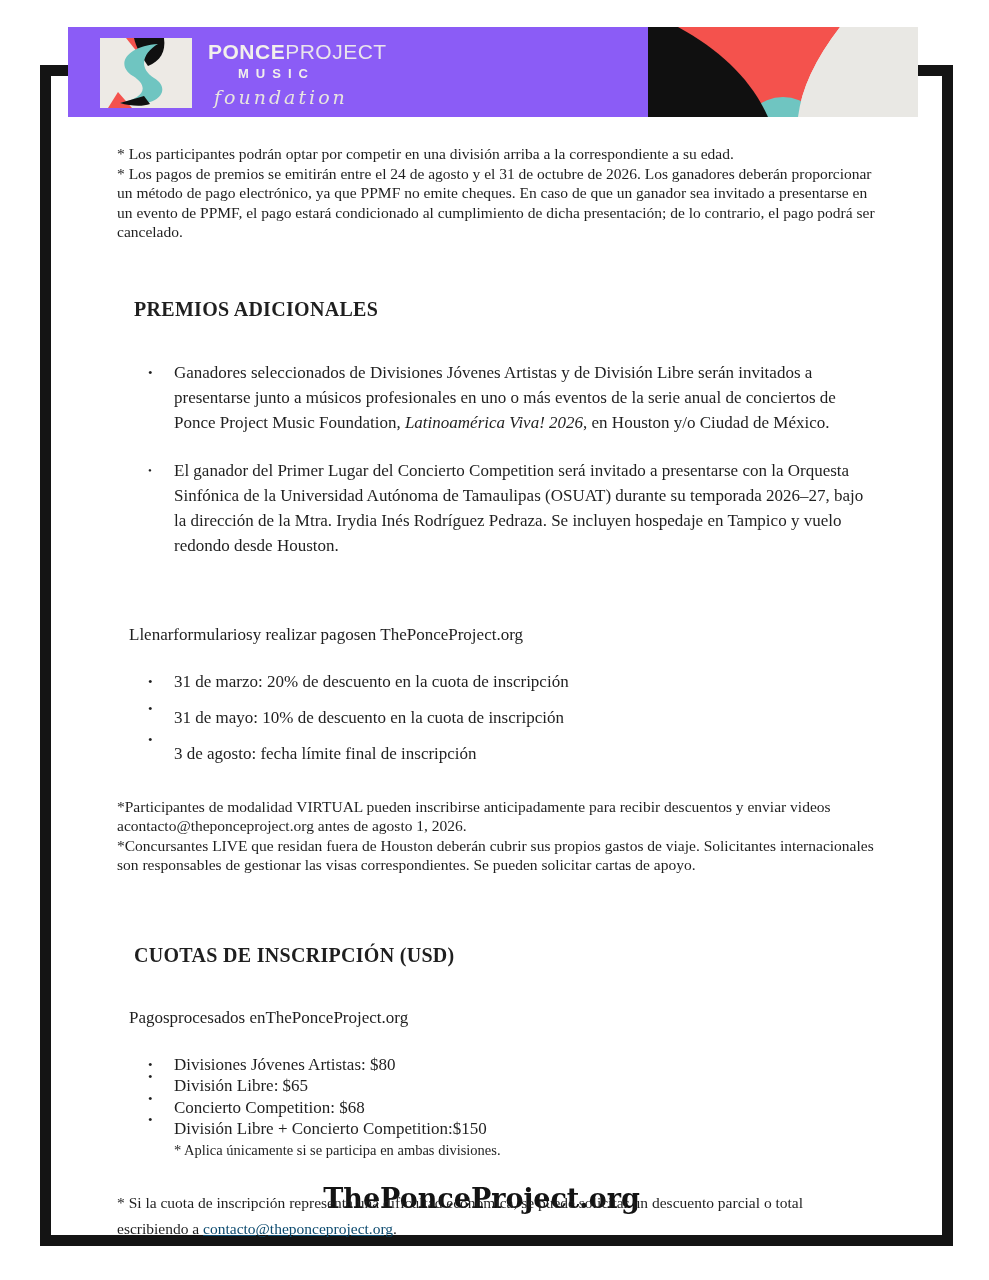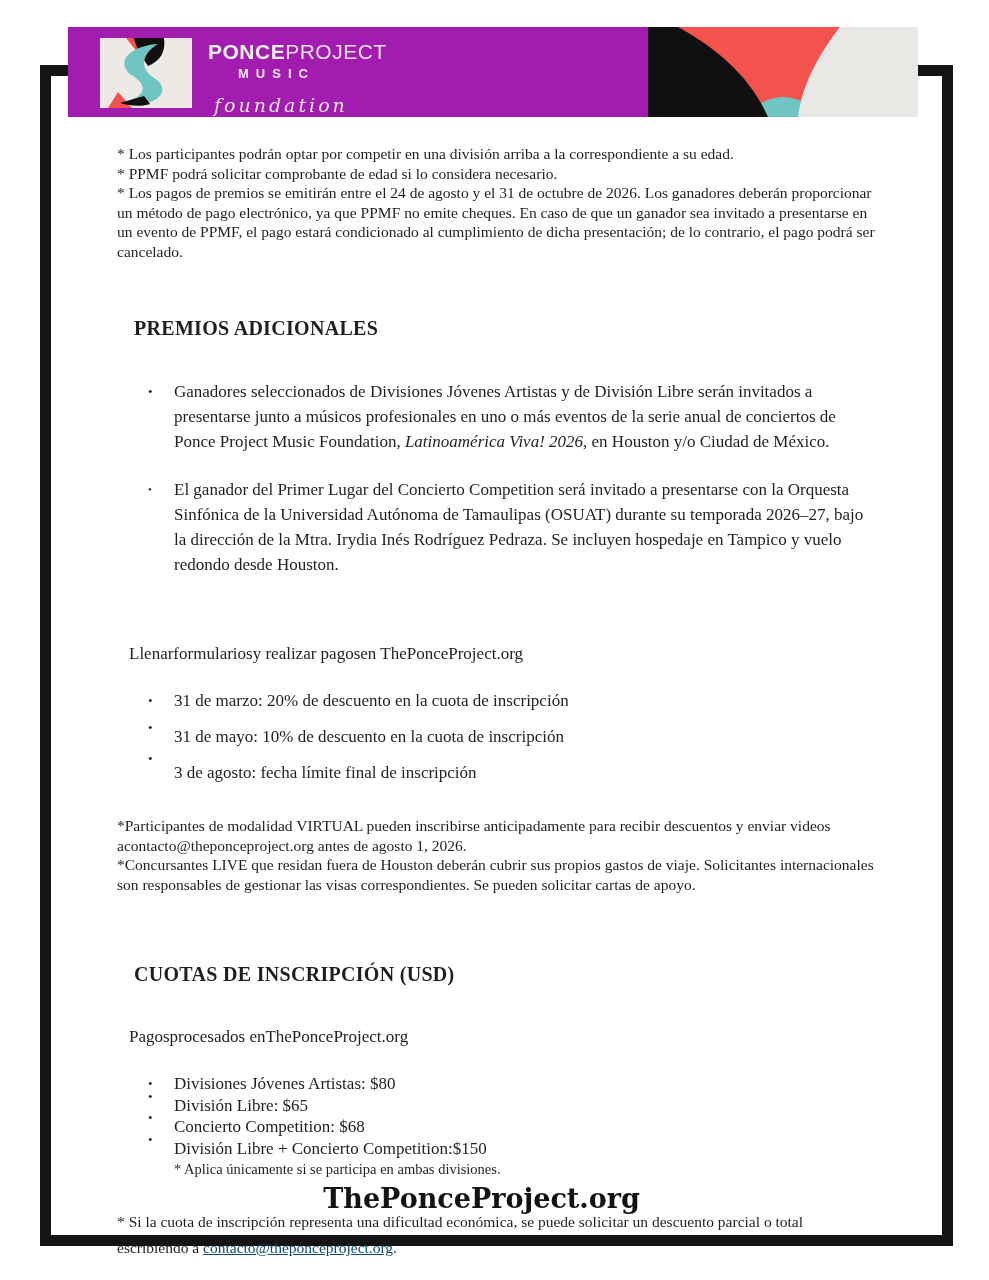--- a/index.html
+++ b/index.html
@@ -8,29 +8,29 @@
     font-family:"Liberation Serif", serif;color:#1f1f1f;overflow:hidden;
   }
   
   .frame{
     position:absolute;left:40px;top:65px;width:913px;height:1181px;
     border:11px solid #141414;box-sizing:border-box;background:transparent;
   }
   
   .banner{
     position:absolute;left:68px;top:27px;width:850px;height:90px;
-    background:#a21caf;z-index:5;
+    background:#8b5cf6;z-index:5;
   }
   .banner-deco{position:absolute;right:0;top:0;width:270px;height:90px;}
   .logo-mark{position:absolute;left:32px;top:11px;width:92px;height:70px;}
   .logo-text{position:absolute;left:140px;top:14px;color:#f2f0ec;line-height:1;}
   .logo-line1{font-family:"Liberation Sans", sans-serif;font-size:21px;letter-spacing:0.5px;white-space:nowrap;}
   .logo-line1 .bold{font-weight:700;}
   .logo-line1 .light{font-weight:400;opacity:0.92;}
-  .logo-line2{font-family:"Liberation Sans", sans-serif;font-size:13px;font-weight:700;letter-spacing:7px;margin:5px 0 16px 30px;}
+  .logo-line2{font-family:"Liberation Sans", sans-serif;font-size:13px;font-weight:700;letter-spacing:7px;margin:5px 0 8px 30px;}
   .logo-line3{font-family:"DejaVu Serif", serif;font-style:italic;font-size:19px;letter-spacing:3px;margin:4px 0 0 6px;color:#e8e5df;}
   
   .content{position:absolute;left:117px;top:144px;width:760px;z-index:4;}
   .small-par{font-size:15.5px;line-height:19.5px;}
   .section-title{
     font-size:20px;font-weight:700;letter-spacing:0.3px;margin:17px;
   }
   .subtitle{font-size:17px;margin:12px;}
   
   .b-row{display:flex;position:relative;}
@@ -83,21 +83,20 @@
     <div class="logo-line1"><span class="bold">PONCE</span><span class="light">PROJECT</span></div>
     <div class="logo-line2">MUSIC</div>
     <div class="logo-line3">foundation</div>
   </div>
 </div>
 
 <div class="content">
 
   <div class="small-par">
     <div>* Los participantes podrán optar por competir en una división arriba a la correspondiente a su edad.</div>
-    <div>* PPMF podrá solicitar comprobante de edad si lo considera necesario.</div>
     <div>* Los pagos de premios se emitirán entre el 24 de agosto y el 31 de octubre de 2026. Los ganadores deberán proporcionar un método de pago electrónico, ya que PPMF no emite cheques. En caso de que un ganador sea invitado a presentarse en un evento de PPMF, el pago estará condicionado al cumplimiento de dicha presentación; de lo contrario, el pago podrá ser cancelado.</div>
   </div>
 
   <div style="height:39px"></div>
 
   <h2 class="section-title">PREMIOS ADICIONALES</h2>
   <div style="height:22px"></div>
   <div class="premios-list">
     <div class="b-row">
       <span class="b-dot">•</span>

